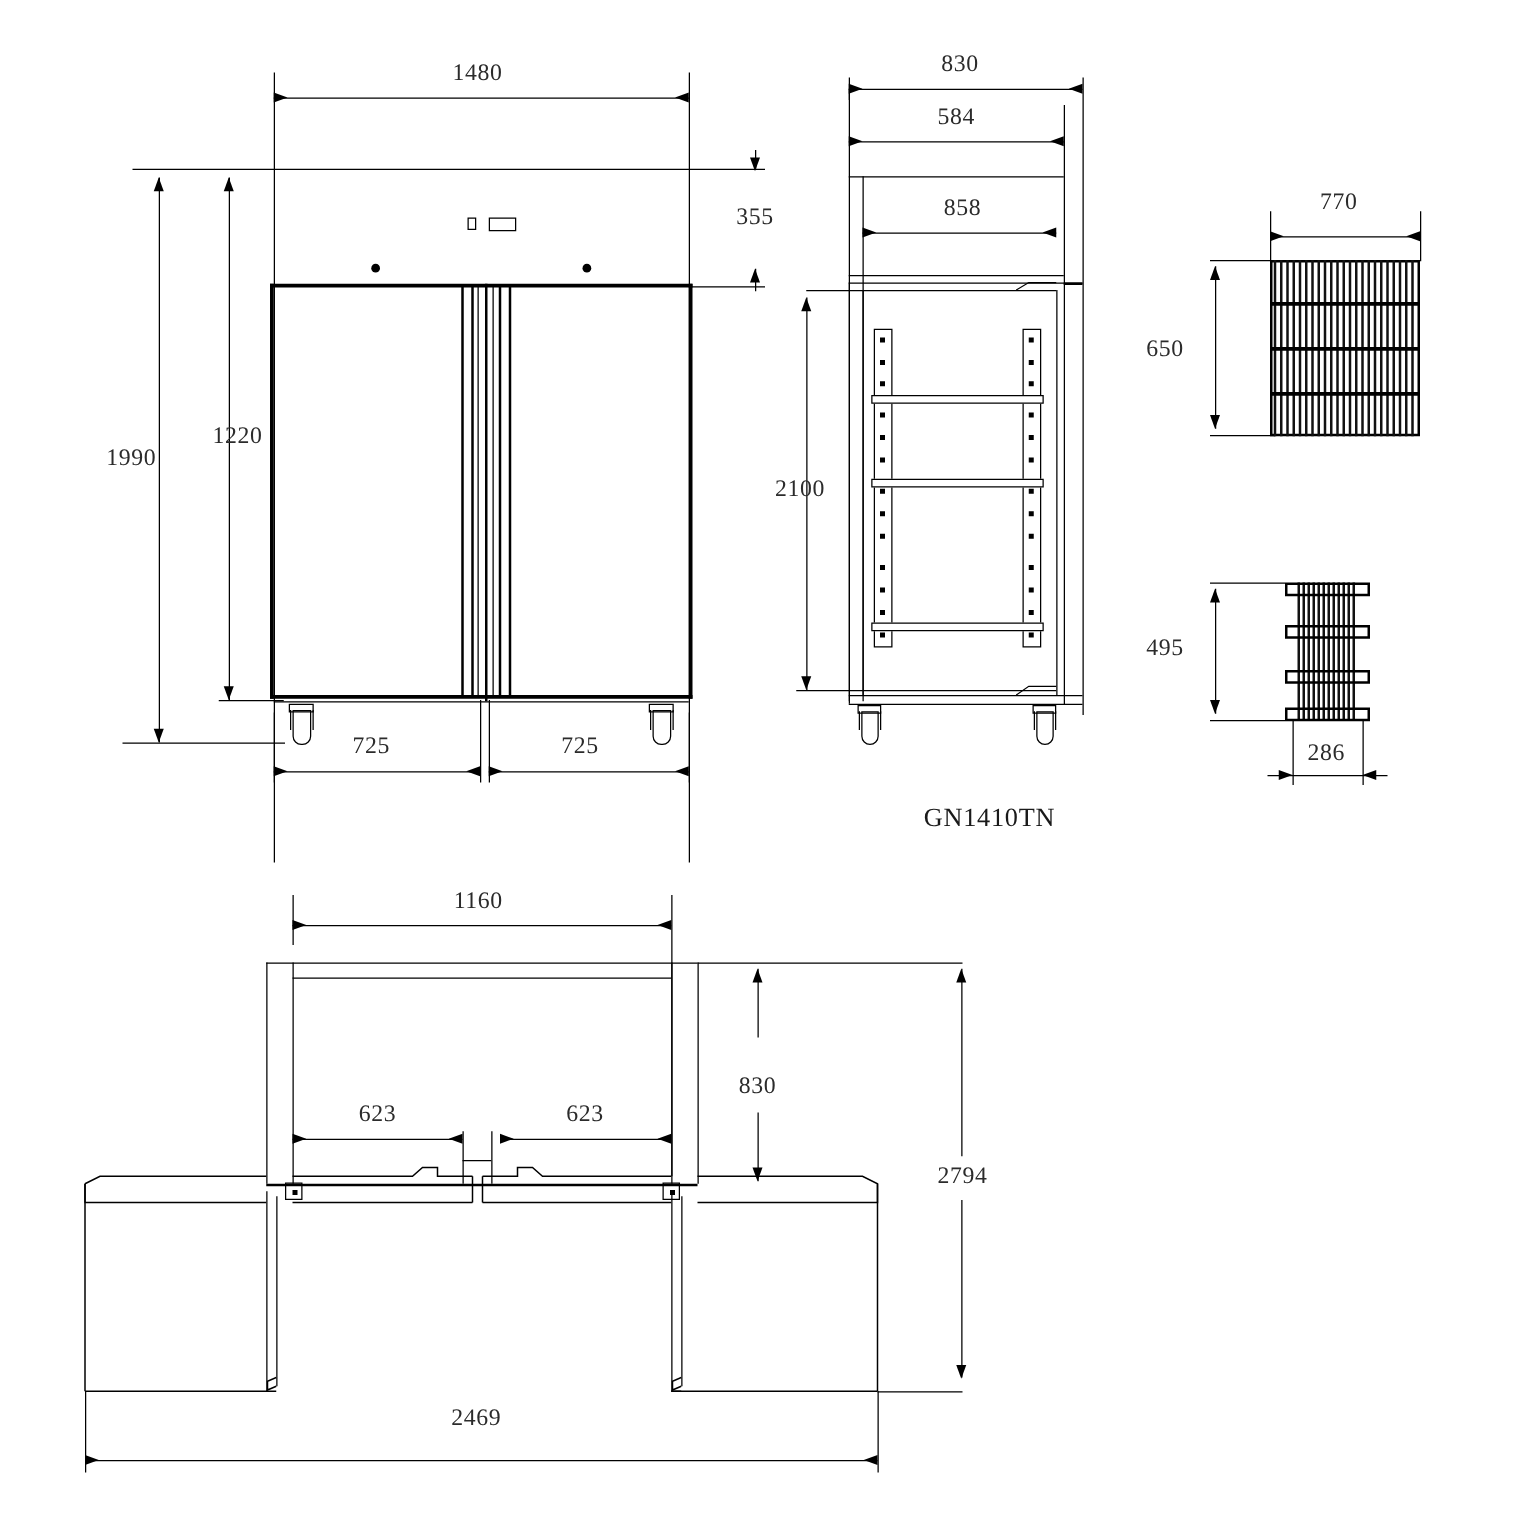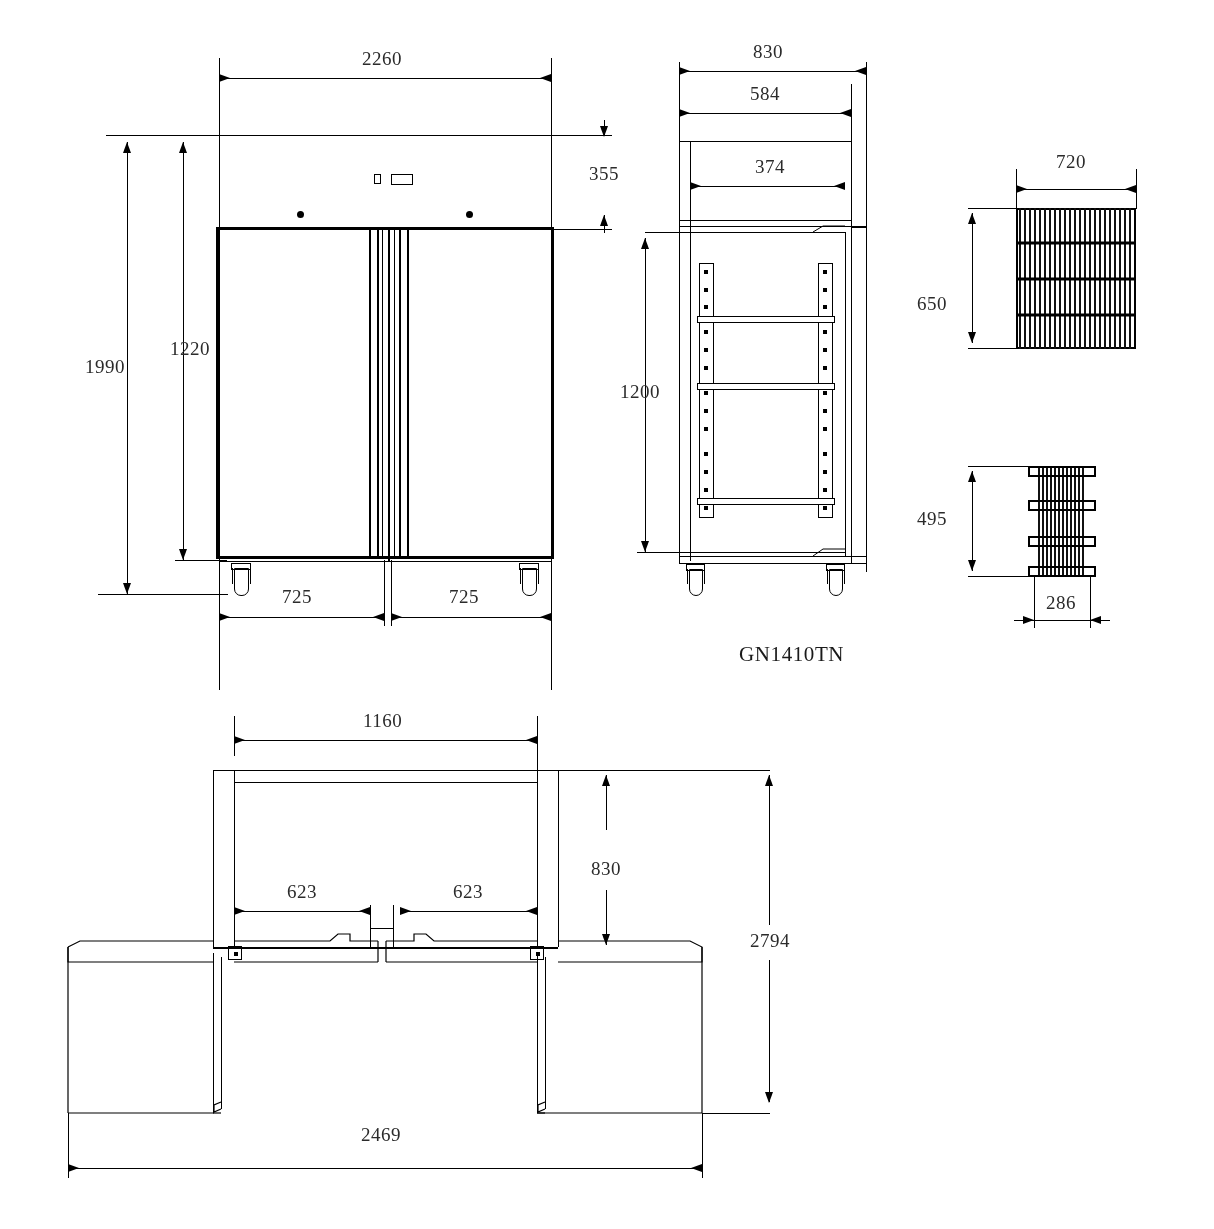--- a/index.html
+++ b/index.html
@@ -61,21 +61,21 @@
 
   <div>
 
     <div class="ln v" style="left:219px;top:58px;height:632px;"></div>
 
     <div class="ln v" style="left:551px;top:58px;height:632px;"></div>
 
     <div class="ln h" style="left:219px;top:78px;width:332px;"></div>
     <div class="arr arr-r" style="left:219px;top:74px;"></div>
     <div class="arr arr-l" style="left:540px;top:74px;"></div>
-    <div class="dim-txt" style="left:362px;top:48px;">2260</div>
+    <div class="dim-txt" style="left:362px;top:48px;">1480</div>
 
     <div class="ln h" style="left:106px;top:135px;width:506px;"></div>
 
     <div class="ln v" style="left:604px;top:120px;height:15px;"></div>
     <div class="arr arr-d" style="left:600px;top:126px;"></div>
     <div class="ln v" style="left:604px;top:215px;height:18px;"></div>
     <div class="arr arr-u" style="left:600px;top:215px;"></div>
     <div class="dim-txt" style="left:589px;top:163px;">355</div>
 
     <div class="ln h" style="left:551px;top:229px;width:61px;"></div>
@@ -158,42 +158,42 @@
     <div class="arr arr-r" style="left:679px;top:109px;"></div>
     <div class="arr arr-l" style="left:840px;top:109px;"></div>
     <div class="dim-txt" style="left:750px;top:83px;">584</div>
 
     <div class="ln h" style="left:679px;top:141px;width:172px;"></div>
 
     <div class="ln v" style="left:690px;top:141px;height:420px;"></div>
     <div class="ln h" style="left:690px;top:186px;width:155px;"></div>
     <div class="arr arr-r" style="left:690px;top:182px;"></div>
     <div class="arr arr-l" style="left:834px;top:182px;"></div>
-    <div class="dim-txt" style="left:755px;top:156px;">374</div>
+    <div class="dim-txt" style="left:755px;top:156px;">858</div>
 
     <div class="ln h" style="left:679px;top:220px;width:172px;"></div>
     <div class="ln h" style="left:679px;top:226px;width:187px;"></div>
     <div class="ln h2" style="left:851px;top:226px;width:15px;"></div>
     <div class="ln h" style="left:645px;top:232px;width:200px;"></div>
     <div class="ln h" style="left:679px;top:556px;width:187px;"></div>
     <div class="ln h" style="left:679px;top:563px;width:187px;"></div>
     <div class="ln v" style="left:679px;top:226px;height:337px;"></div>
     <div class="ln v" style="left:690px;top:232px;height:324px;"></div>
     <div class="ln v" style="left:845px;top:232px;height:324px;"></div>
 
     <svg style="left:0;top:0;width:1214px;height:1229px;">
       <polyline points="813,232 823,226 845,226" fill="none" stroke="#000" stroke-width="1"></polyline>
       <polyline points="813,556 823,549 845,549" fill="none" stroke="#000" stroke-width="1"></polyline>
     </svg>
 
     <div class="ln v" style="left:645px;top:238px;height:314px;"></div>
     <div class="arr arr-u" style="left:641px;top:238px;"></div>
     <div class="arr arr-d" style="left:641px;top:541px;"></div>
     <div class="ln h" style="left:637px;top:552px;width:208px;"></div>
-    <div class="dim-txt" style="left:620px;top:381px;">1200</div>
+    <div class="dim-txt" style="left:620px;top:381px;">2100</div>
 
     <div>
       <div class="box" style="left:699px;top:263px;width:15px;height:255px;"></div>
       <div class="sq" style="left:704px;top:270px;width:4px;height:4px;"></div>
       <div class="sq" style="left:704px;top:288px;width:4px;height:4px;"></div>
       <div class="sq" style="left:704px;top:305px;width:4px;height:4px;"></div>
       <div class="sq" style="left:704px;top:330px;width:4px;height:4px;"></div>
       <div class="sq" style="left:704px;top:348px;width:4px;height:4px;"></div>
       <div class="sq" style="left:704px;top:366px;width:4px;height:4px;"></div>
       <div class="sq" style="left:704px;top:391px;width:4px;height:4px;"></div>
@@ -241,28 +241,28 @@
     <div class="model-txt" style="left:739px;top:642px;">GN1410TN</div>
   </div>
 
   <div>
 
     <div class="ln v" style="left:1016px;top:169px;height:40px;"></div>
     <div class="ln v" style="left:1136px;top:169px;height:40px;"></div>
     <div class="ln h" style="left:1016px;top:189px;width:120px;"></div>
     <div class="arr arr-r" style="left:1016px;top:185px;"></div>
     <div class="arr arr-l" style="left:1125px;top:185px;"></div>
-    <div class="dim-txt" style="left:1056px;top:151px;">720</div>
+    <div class="dim-txt" style="left:1056px;top:151px;">770</div>
 
     <div class="ln h" style="left:968px;top:208px;width:52px;"></div>
     <div class="ln h" style="left:968px;top:348px;width:52px;"></div>
     <div class="ln v" style="left:972px;top:213px;height:130px;"></div>
     <div class="arr arr-u" style="left:968px;top:213px;"></div>
     <div class="arr arr-d" style="left:968px;top:332px;"></div>
-    <div class="dim-txt" style="left:947px;top:269px;transform:translate(-100%,0);margin-top:24px;">650</div>
+    <div class="dim-txt" style="left:947px;top:269px;transform:translate(-100%,0);">650</div>
 
     <div class="box2" style="left:1016px;top:208px;width:120px;height:141px;"></div>
     <svg style="left:1016px;top:208px;width:120px;height:141px;">
       <g stroke="#111" stroke-width="2">
         <line x1="4" y1="0" x2="4" y2="141"></line>
           <line x1="9" y1="0" x2="9" y2="141"></line>
         <line x1="14" y1="0" x2="14" y2="141"></line>
           <line x1="19" y1="0" x2="19" y2="141"></line>
         <line x1="24" y1="0" x2="24" y2="141"></line>
           <line x1="29" y1="0" x2="29" y2="141"></line>

